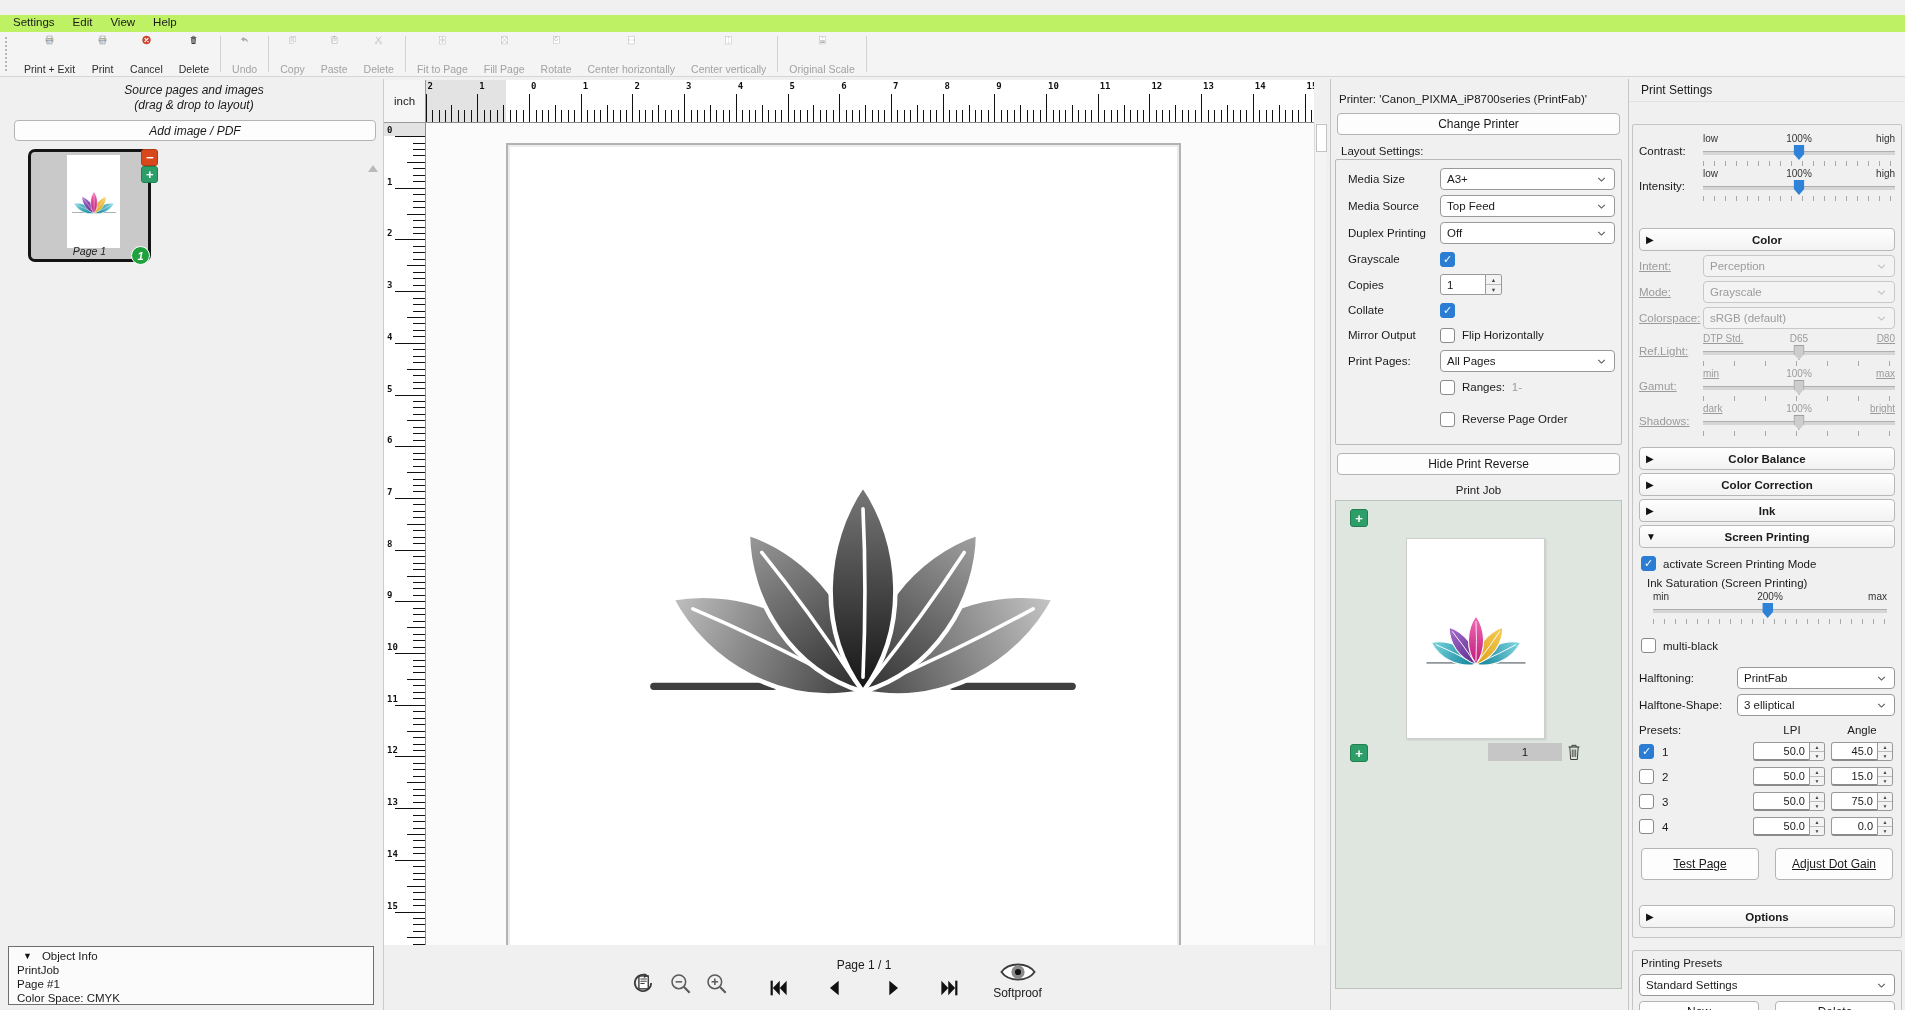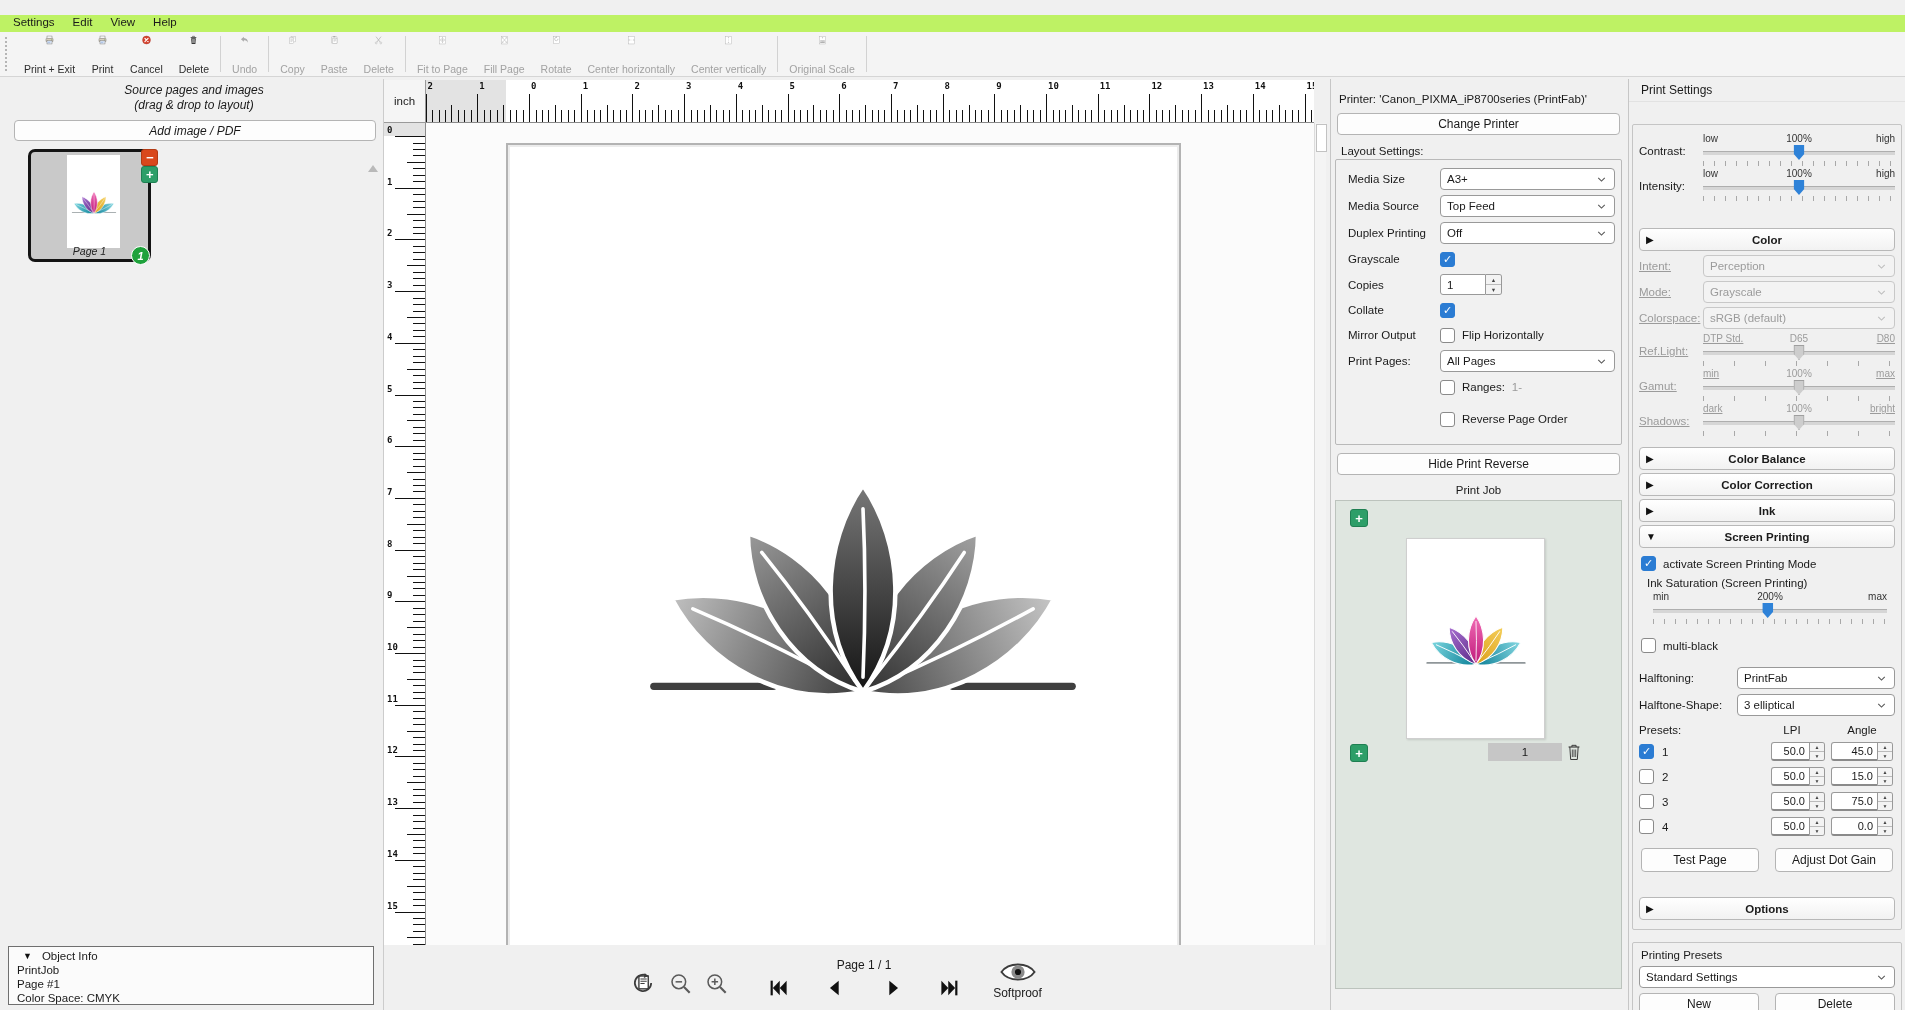--- a/index.html
+++ b/index.html
@@ -128,28 +128,28 @@
   .cbl{display:flex;align-items:center;gap:7px;margin:8px 0 4px 2px;}
   .hf-row{display:flex;align-items:center;margin:5px 0;}
   .hf-row .hf-label{width:98px;flex:none;}
   .presets-head{display:flex;align-items:center;margin:8px 0 2px;}
   .presets-head .ph-sp{flex:1;}
   .ph-col1{width:74px;text-align:center;flex:none;}
   .ph-col2{width:66px;text-align:center;flex:none;}
   .preset-row{display:flex;align-items:center;margin:6px 0;}
   .preset-row .pr-num{margin-left:8px;}
   .preset-row .pr-sp{flex:1;}
-  .pspin{display:flex;align-items:stretch;height:19px;width:54px;flex:none;margin-right:6px;}
+  .pspin{display:flex;align-items:stretch;height:19px;width:72px;flex:none;margin-right:6px;}
   .pspin .spin-box{flex:1;background:#fff;border:1px solid #999;border-bottom:2px solid #8a8a8a;border-radius:3px 0 0 3px;
                    display:flex;align-items:center;justify-content:flex-end;padding-right:4px;box-sizing:border-box;font-size:11px;}
   .pspin .spin-btns{width:14px;display:flex;flex-direction:column;border:1px solid #999;border-left:none;border-radius:0 3px 3px 0;overflow:hidden;}
   .pspin .sb{flex:1;background:#f3f3f3;display:flex;align-items:center;justify-content:center;font-size:5px;color:#444;}
   .pspin .sb:first-child{border-bottom:1px solid #bbb;}
   .twobtn{display:flex;gap:16px;margin:12px 2px 6px;}
-  .twobtn .btn{flex:1;height:24px;}
+  .twobtn .btn{flex:1;height:32px;text-decoration:underline;}
   .pp-box{margin:12px 3px 0;border:1px solid #c5c5c5;border-radius:2px;padding:6px 6px 8px;}
   .pp-title{margin:0 0 5px 2px;}
   .pp-btns{display:flex;gap:16px;margin-top:5px;}
   .pp-btns .btn{flex:1;height:22px;}
 </style>
 </head>
 <body>
 
 <svg width="0" height="0" style="position:absolute">
   <symbol id="ic-printer" viewBox="0 0 24 24">

